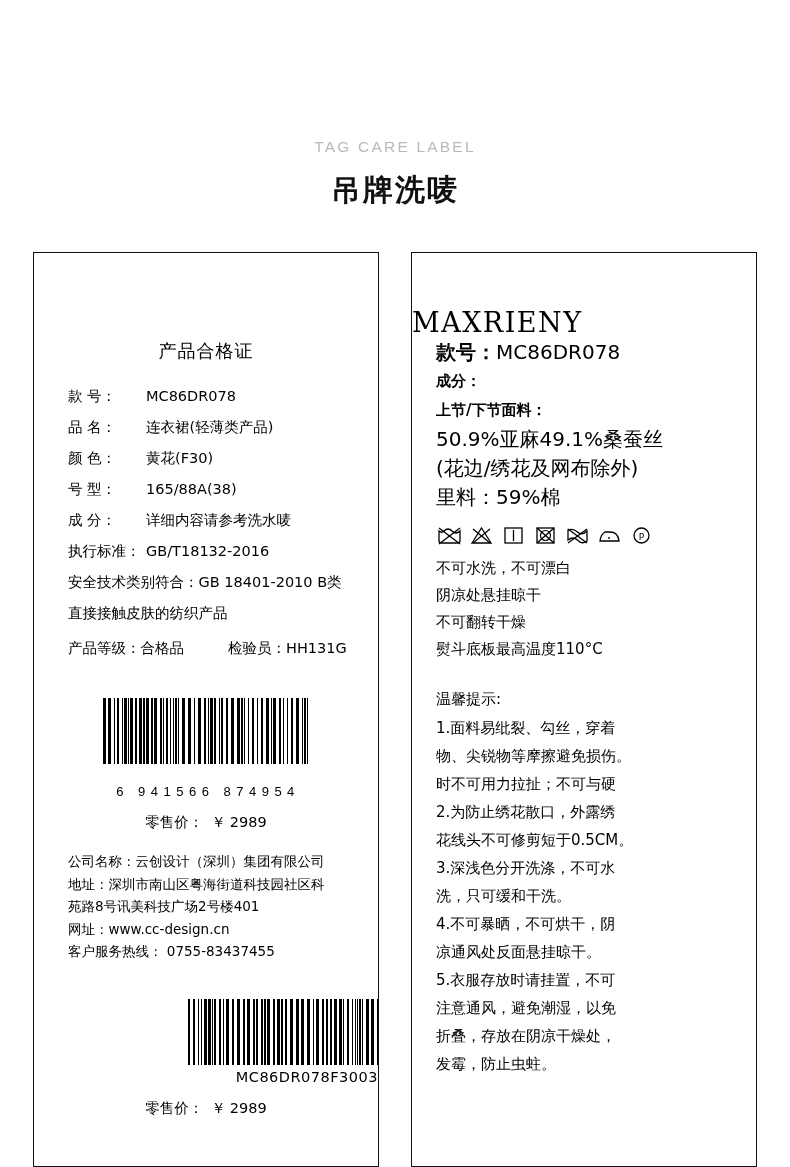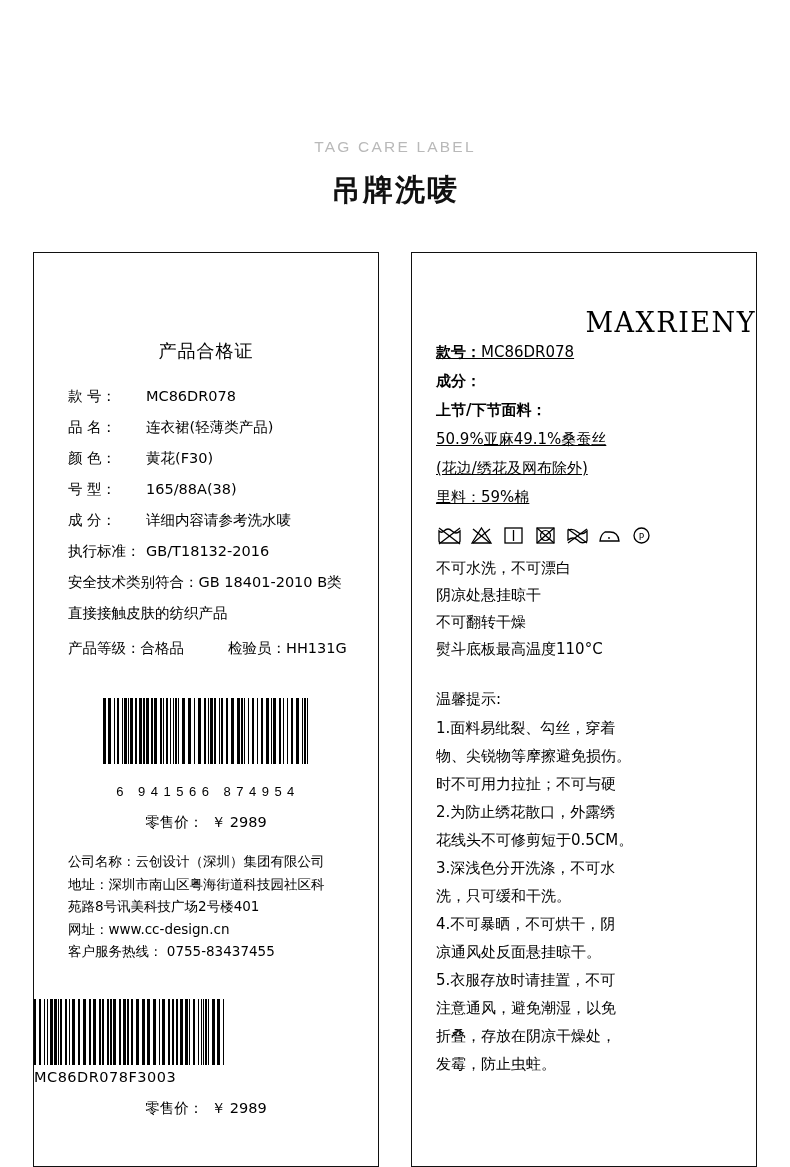--- a/index.html
+++ b/index.html
@@ -138,46 +138,45 @@
   }
   .company {
     padding: 0 22px 0 34px;
     margin-top: 18px;
     font-size: 13.5px;
     line-height: 22.5px;
     font-family: "DejaVu Sans", sans-serif;
   }
   .barcode2-wrap {
     margin-top: 22px;
-    text-align: left;
+    text-align: right;
   }
   .barcode2-text {
     font-size: 14.5px;
     font-family: "DejaVu Sans", sans-serif;
     margin-top: 4px;
     letter-spacing: 0.5px;
   }
   
   .brand {
-    text-align: right;
+    text-align: left;
     font-size: 27px;
     font-family: "DejaVu Serif", serif;
     letter-spacing: 1.5px;
     margin-top: 54px;
     font-weight: 400;
   }
   .rtext {
     padding: 0 18px 0 24px;
     font-family: "DejaVu Sans", sans-serif;
   }
   .r-row {
-    font-size: 15px;
+    font-size: 20px;
     line-height: 29px;
     white-space: nowrap;
-    text-decoration: underline;
   }
   .r-row .lbl {
     font-weight: bold;
   }
   .r-bold {
     font-weight: bold;
     font-size: 15px;
     line-height: 29px;
   }
   .symbols {

